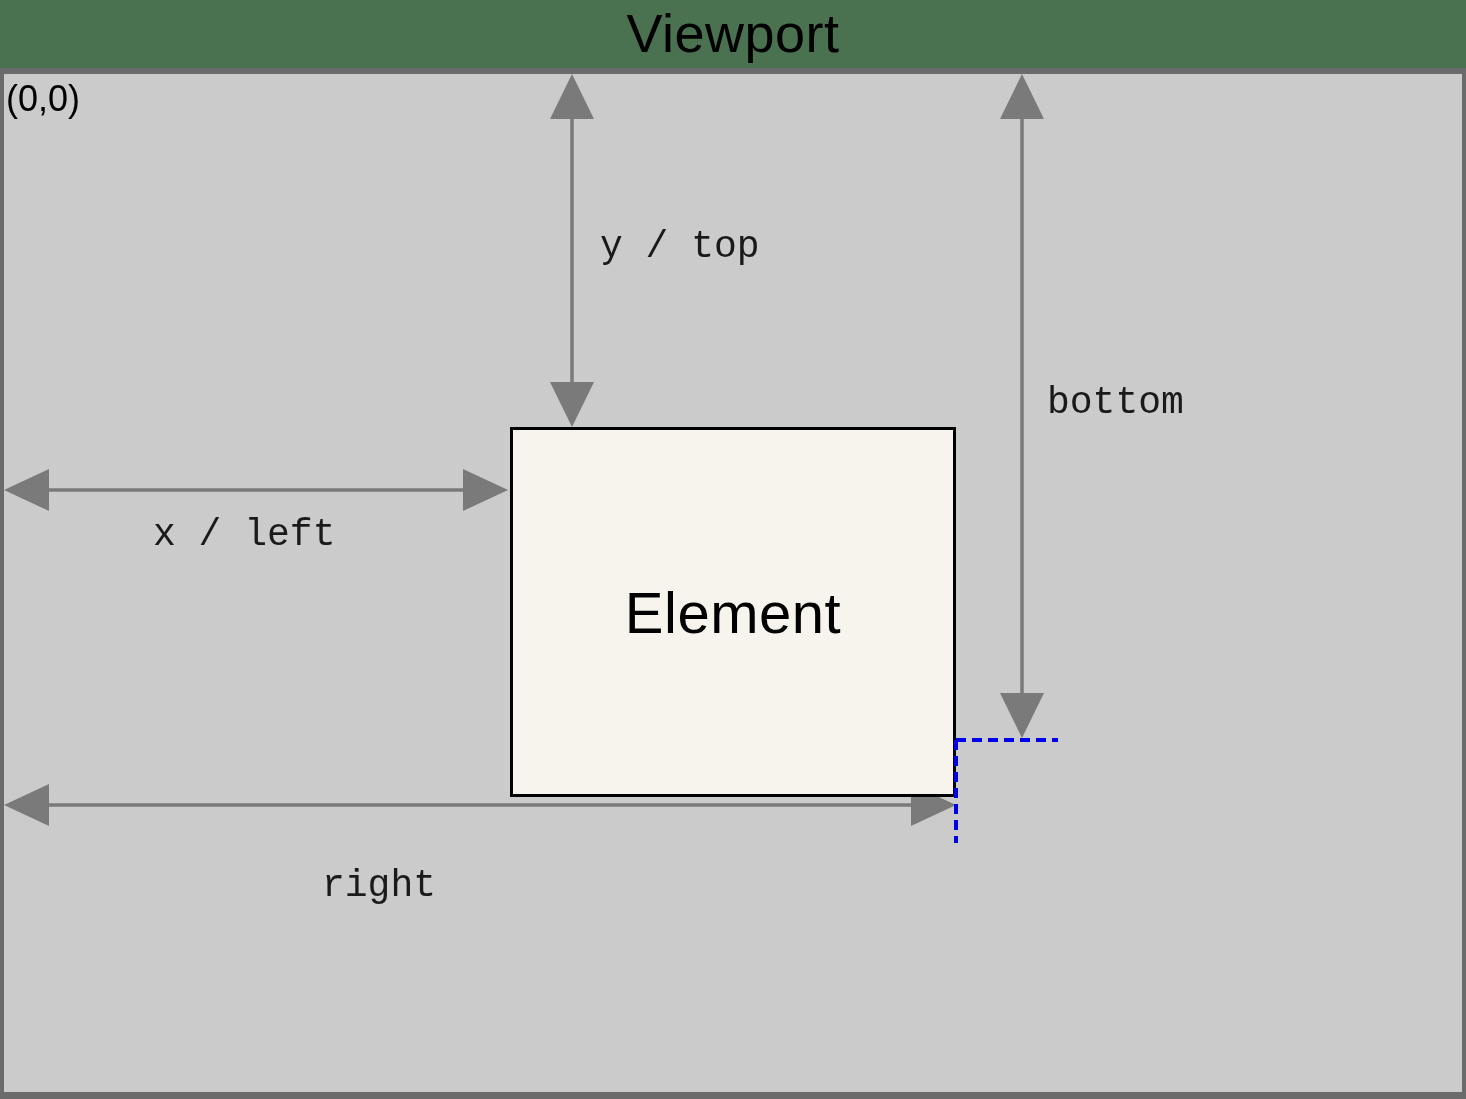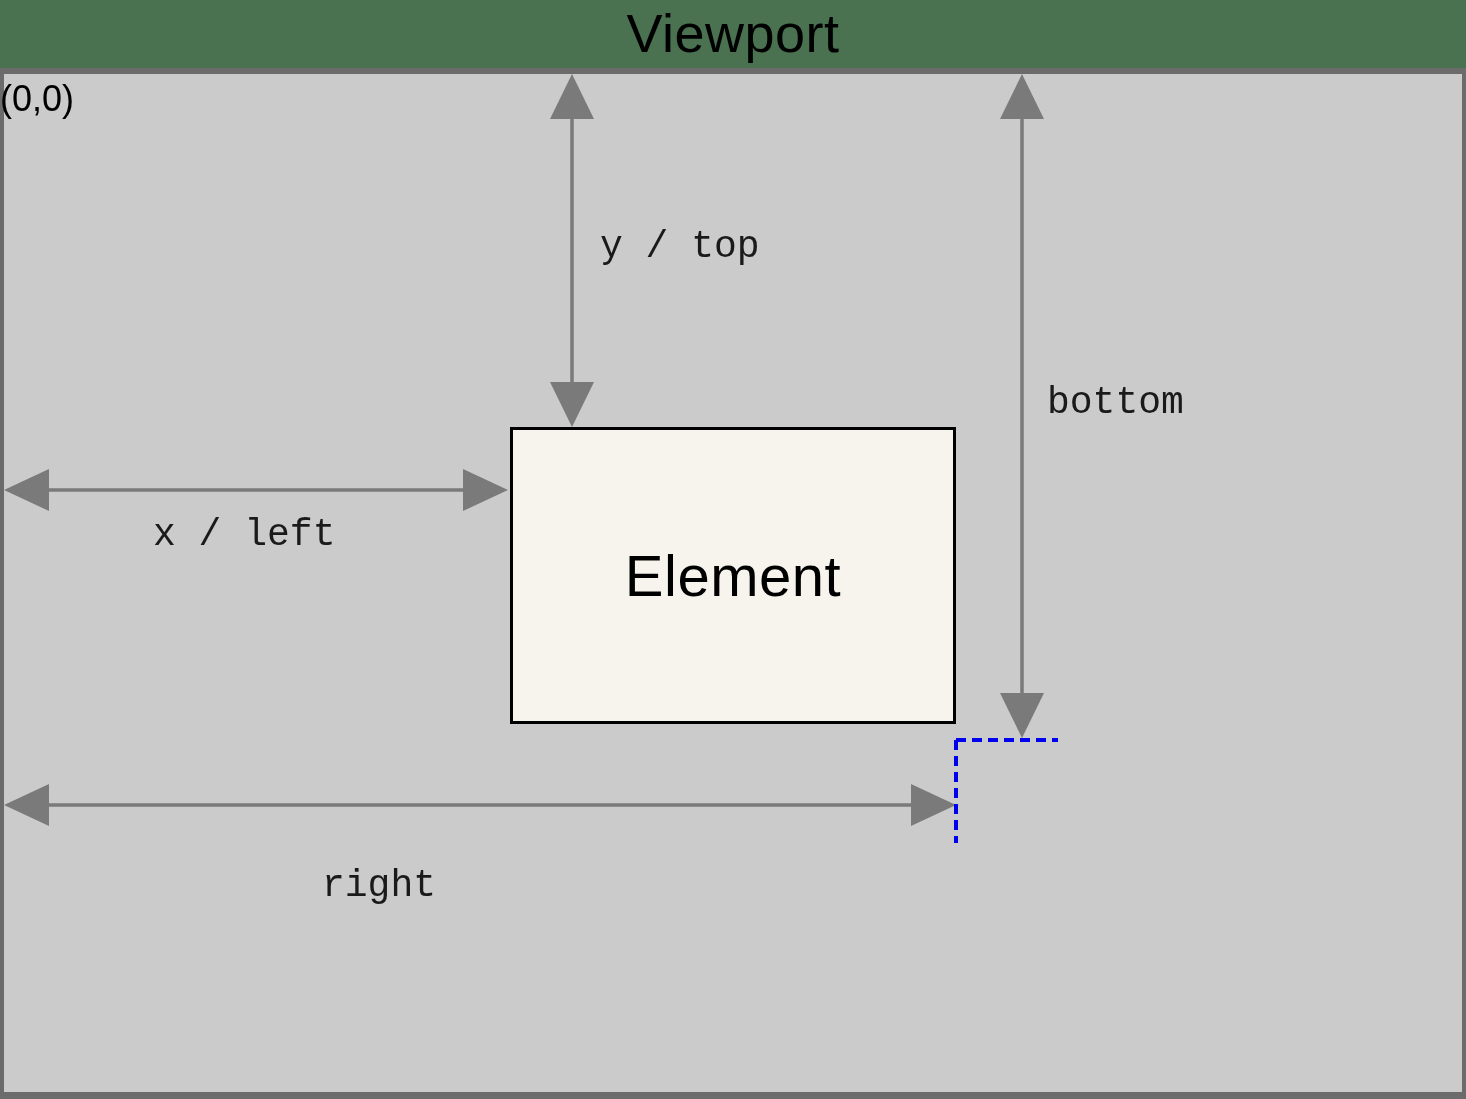--- a/index.html
+++ b/index.html
@@ -42,28 +42,28 @@
     left: 0; top: 68px;
     width: 1466px;
     height: 1031px;
     background: var(--viewport-gray);
     border: 4px solid var(--frame-border);
     border-top-width: 6px;
     border-bottom-width: 7px;
   }
   .origin-label {
     position: absolute;
-    left: 0; top: 78px;
+    left: 6px; top: 78px;
     font-size: 36px;
     color: var(--text-black);
   }
   .element-box {
     position: absolute;
     left: 510px; top: 427px;
-    width: 446px; height: 297px;
+    width: 446px; height: 370px;
     background: var(--element-fill);
     border: 3px solid var(--element-border);
     display: flex;
     align-items: center;
     justify-content: center;
   }
   .element-label {
     font-size: 58px;
     color: var(--text-black);
     letter-spacing: 0.5px;

